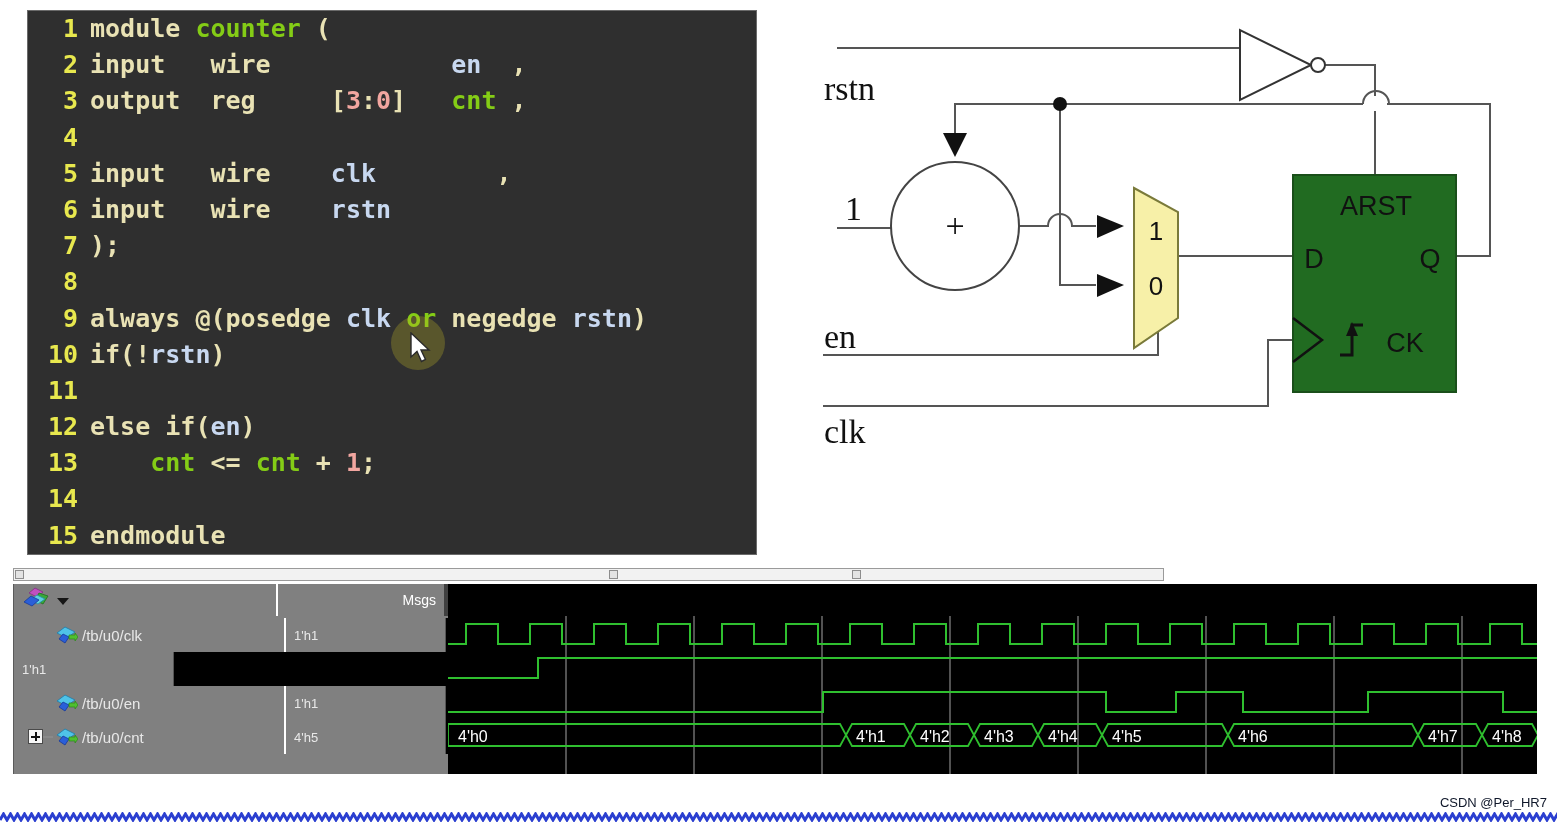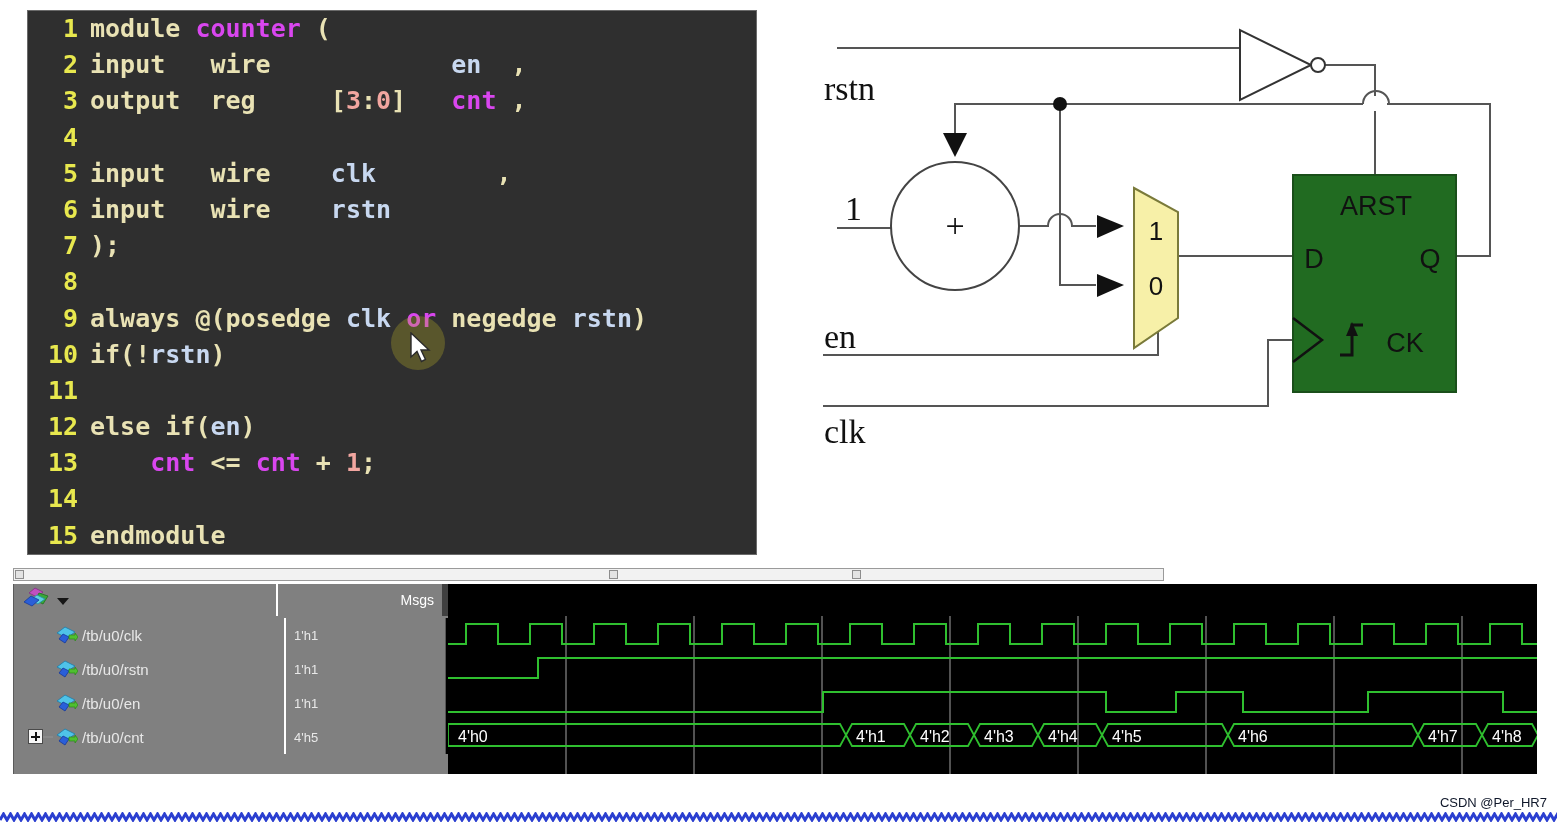--- a/index.html
+++ b/index.html
@@ -36,21 +36,21 @@
     text-align: right;
     color: #e8e84e;
     padding-right: 12px;
     box-sizing: border-box;
   }
   .code-text { color: #e9e2b4; white-space: pre; }
   .tk-kw   { color: #e9e2b4; }
   .tk-num  { color: #f2a6a0; }
   .tk-blue { color: #c8d8f0; }
   .tk-punc { color: #e9e2b4; }
-  .tk-white{ color: #d946ef; }
+  .tk-white{ color: #84cc16; }
 
   
   #cursor-halo {
     position: absolute; left: 391px; top: 316px;
     width: 54px; height: 54px; border-radius: 50%;
     background: rgba(190,180,40,0.30);
     pointer-events: none;
   }
   #mouse-pointer { position: absolute; left: 409px; top: 332px; pointer-events:none; }
 
@@ -85,21 +85,21 @@
   }
   #hdr-names {
     width: 264px; height: 32px; position: relative;
     border-right: 2px solid #ffffff; box-sizing: border-box;
   }
   #hdr-msgs {
     width: 170px; height: 32px;
     color: #ffffff; font-size: 14px;
     text-align: right; padding: 8px 8px 0 0;
     box-sizing: border-box;
-    border-right: 6px solid #404040;
+    border-right: 4px solid #404040;
   }
   #hdr-wave { flex: 1; background: #000; height: 32px; }
 
   .sigrow {
     position: absolute; left: 0; height: 34px; width: 1524px;
     display: flex; align-items: center;
   }
   .sig-name-cell {
     width: 264px; height: 34px; position: relative;
     display: flex; align-items: center;
@@ -285,28 +285,20 @@
                 <polygon points="9,1 19,6 11,12 1,7" fill="#4fc3e8" stroke="#1d7ba8" stroke-width="0.8"></polygon>
                 <polygon points="7,8 13,11 9,17 3,13" fill="#2a5fd8" stroke="#17389a" stroke-width="0.8"></polygon>
                 <polygon points="13,9 19,9 19,7 22,11 19,15 19,13 13,13" fill="#4fbf2f" stroke="#2a8a18" stroke-width="0.7"></polygon>
               </svg>
               <span class="sig-label">/tb/u0/clk</span>
             </div>
             <div class="sig-val-cell">1'h1</div>
             <div class="sig-wave-cell"></div>
           </div>
           <div class="sigrow" style="top: 68px;">
-            <div class="sig-name-cell">
-              <svg class="diamond-icon" viewBox="0 0 22 18">
-                <polygon points="9,1 19,6 11,12 1,7" fill="#4fc3e8" stroke="#1d7ba8" stroke-width="0.8"></polygon>
-                <polygon points="7,8 13,11 9,17 3,13" fill="#2a5fd8" stroke="#17389a" stroke-width="0.8"></polygon>
-                <polygon points="13,9 19,9 19,7 22,11 19,15 19,13 13,13" fill="#4fbf2f" stroke="#2a8a18" stroke-width="0.7"></polygon>
-              </svg>
-              <span class="sig-label">/tb/u0/rstn</span>
-            </div>
             <div class="sig-val-cell">1'h1</div>
             <div class="sig-wave-cell"></div>
           </div>
           <div class="sigrow" style="top: 102px;">
             <div class="sig-name-cell">
               <svg class="diamond-icon" viewBox="0 0 22 18">
                 <polygon points="9,1 19,6 11,12 1,7" fill="#4fc3e8" stroke="#1d7ba8" stroke-width="0.8"></polygon>
                 <polygon points="7,8 13,11 9,17 3,13" fill="#2a5fd8" stroke="#17389a" stroke-width="0.8"></polygon>
                 <polygon points="13,9 19,9 19,7 22,11 19,15 19,13 13,13" fill="#4fbf2f" stroke="#2a8a18" stroke-width="0.7"></polygon>
               </svg>

